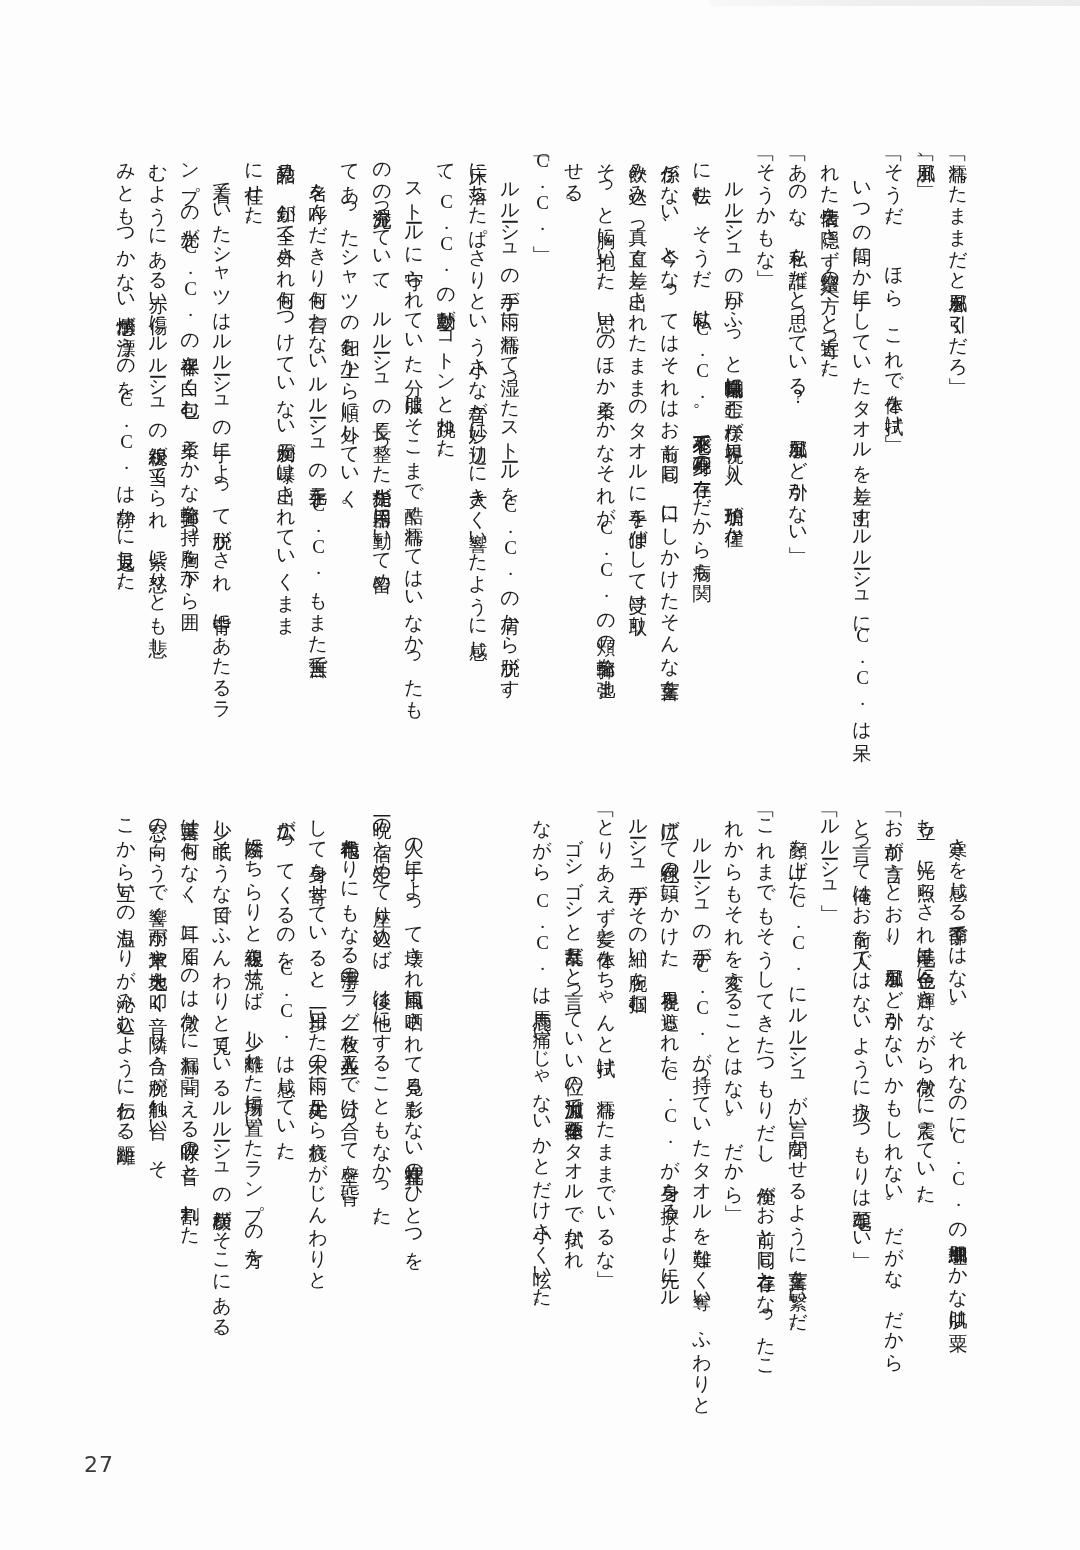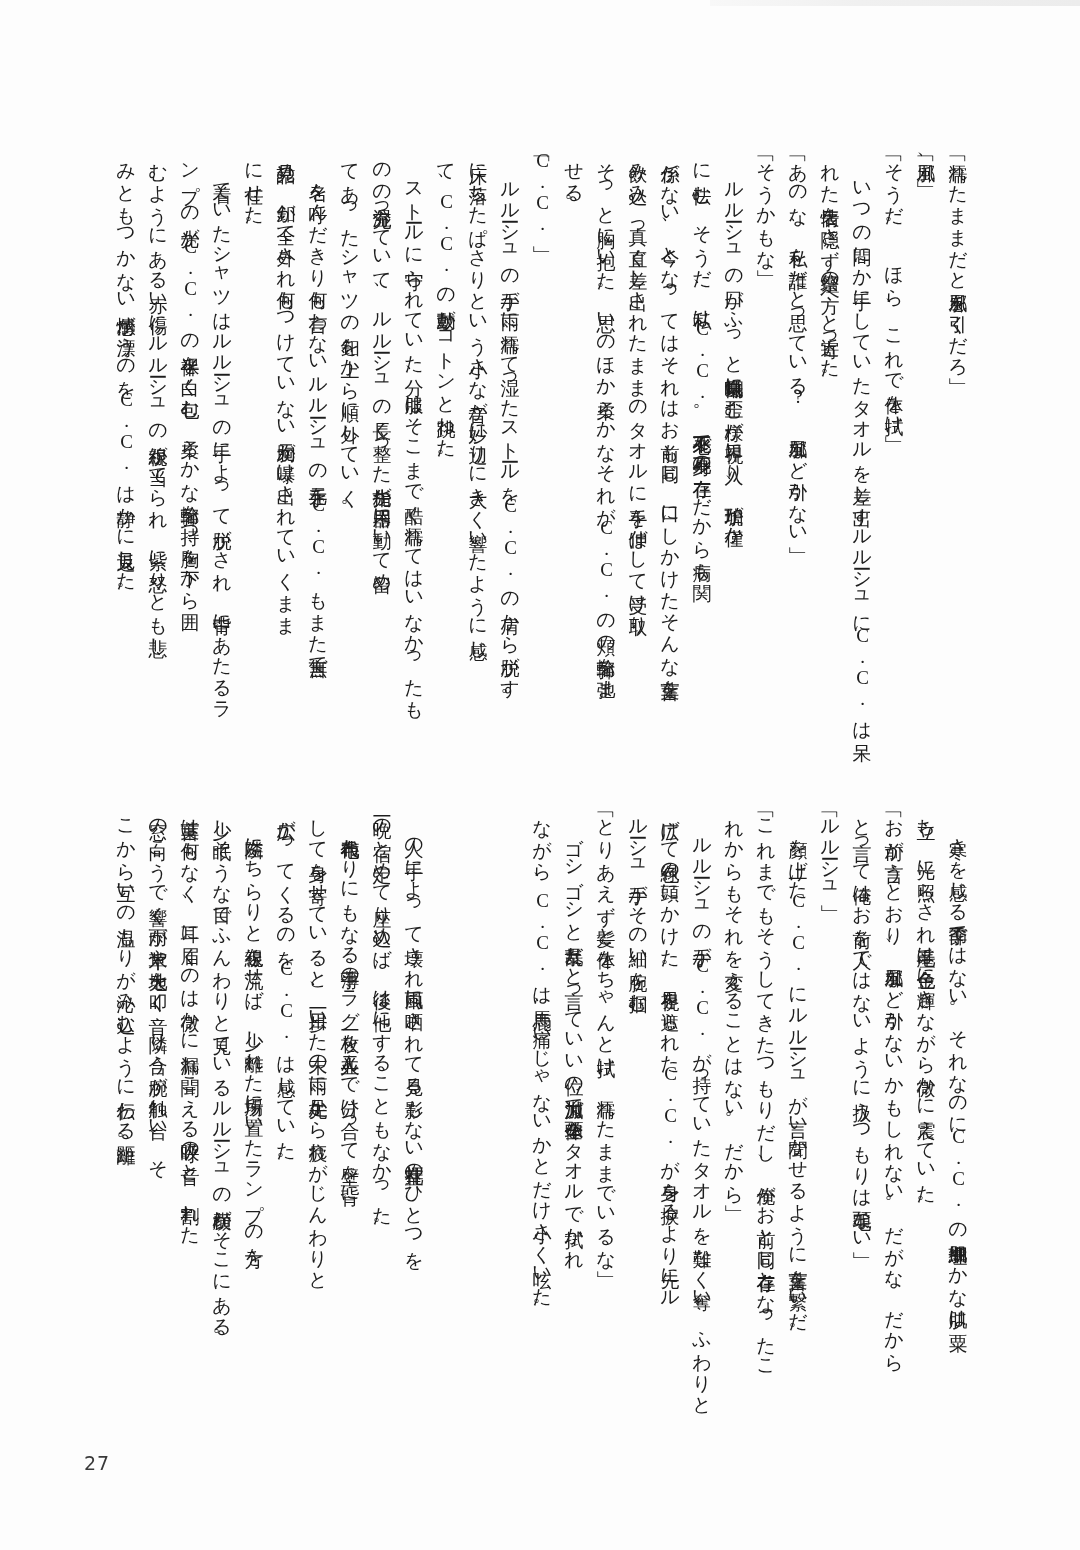--- a/index.html
+++ b/index.html
@@ -24,21 +24,21 @@
     white-space:nowrap;
   }
   .vblock p{margin:0;padding:0;}
   .vblock .vgroup{display:block;}
   .top-block{top:150px;right:106px;height:660px;}
   .bottom-block{top:806px;right:106px;height:660px;}
   .colgap{width:96px;height:100%;}
   .pagenum{
     position:absolute;left:84px;top:1452px;
     font-family:"DejaVu Sans","Liberation Sans",sans-serif;
-    font-size:19px;color:#3a3a3a;letter-spacing:1px;
+    font-size:22px;color:#3a3a3a;letter-spacing:1px;
   }
 </style>
 </head>
 <body>
 
 <div class="page">
 
   <div class="scan-edge"></div>
 
   <div class="vblock top-block">

